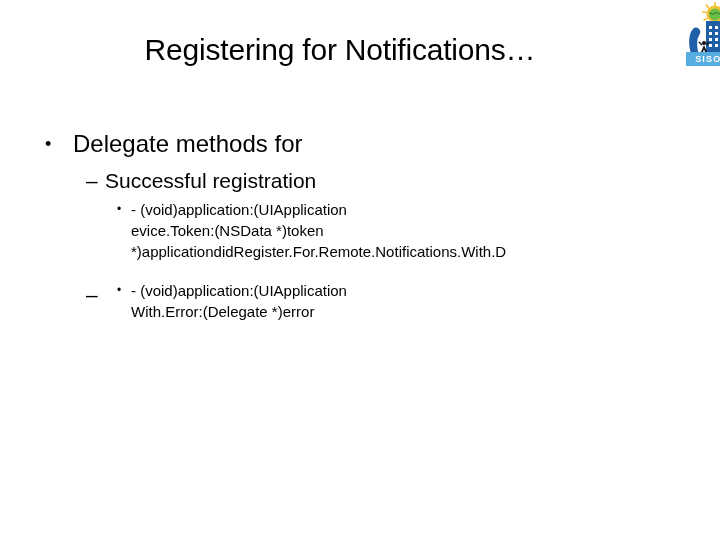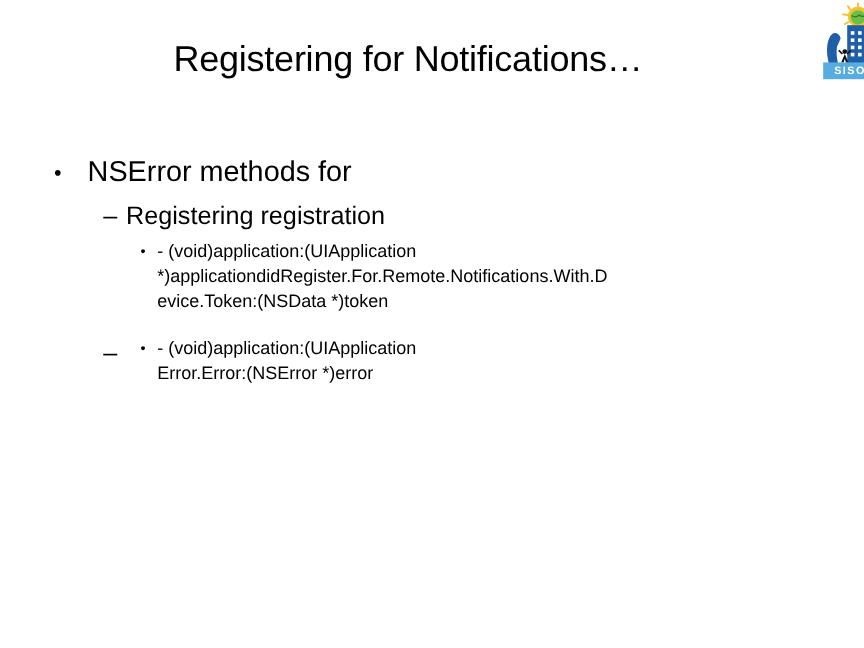--- a/index.html
+++ b/index.html
@@ -174,39 +174,39 @@
         <path d="M24.5 43.5 L27.5 40.5 L26.5 39.5 L23.5 42.5 Z"></path>
       </g>
     </svg>
     <div id="logo-wordmark">SISOFT</div>
   </div>
 
   <div id="body">
 
     <div class="lvl1">
       <span class="marker">•</span>
-      <span>NSError methods for</span>
+      <span>Delegate methods for</span>
     </div>
 
     <div class="lvl2">
       <span class="marker">–</span>
-      <span>Registering registration</span>
+      <span>Successful registration</span>
     </div>
     <div class="lvl3">
       <span class="marker">•</span>
       <span class="code-line">- (void)application:(UIApplication</span>
+      <span class="code-line">evice.Token:(NSData *)token</span>
       <span class="code-line">*)applicationdidRegister.For.Remote.Notifications.With.D</span>
-      <span class="code-line">evice.Token:(NSData *)token</span>
     </div>
 
     <div class="gap-a"></div>
 
     <div class="lvl2">
       <span class="marker">–</span>
     </div>
     <div class="lvl3">
       <span class="marker">•</span>
       <span class="code-line">- (void)application:(UIApplication</span>
-      <span class="code-line">Error.Error:(NSError *)error</span>
+      <span class="code-line">With.Error:(Delegate *)error</span>
     </div>
 
   </div>
 </div>
 
 </body></html>

